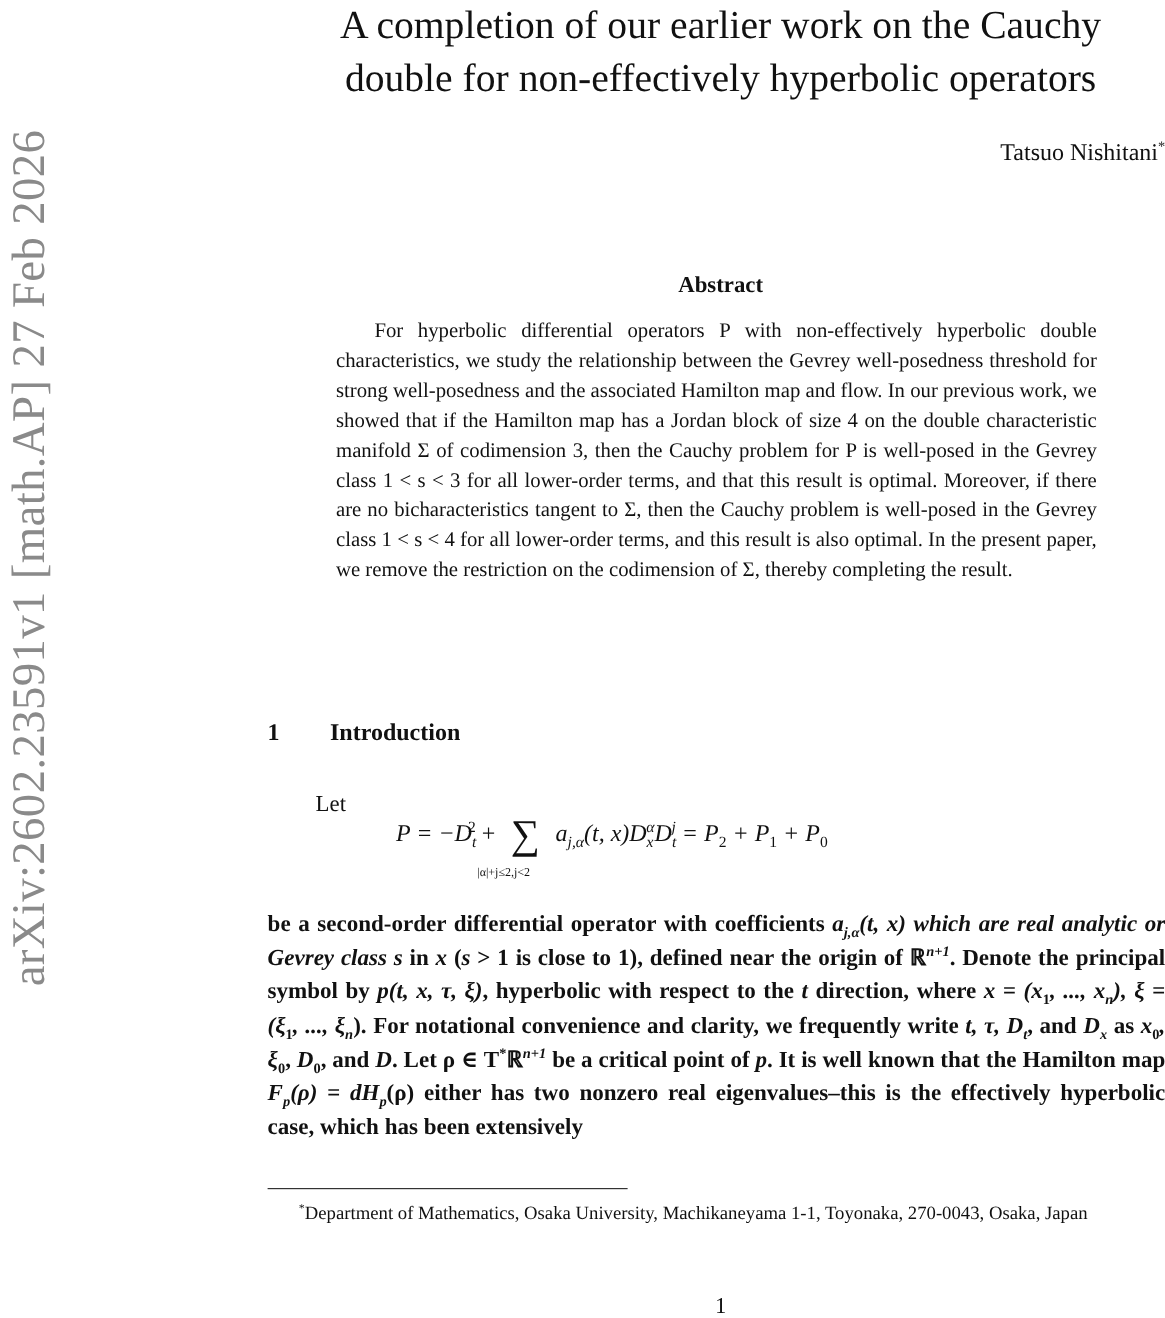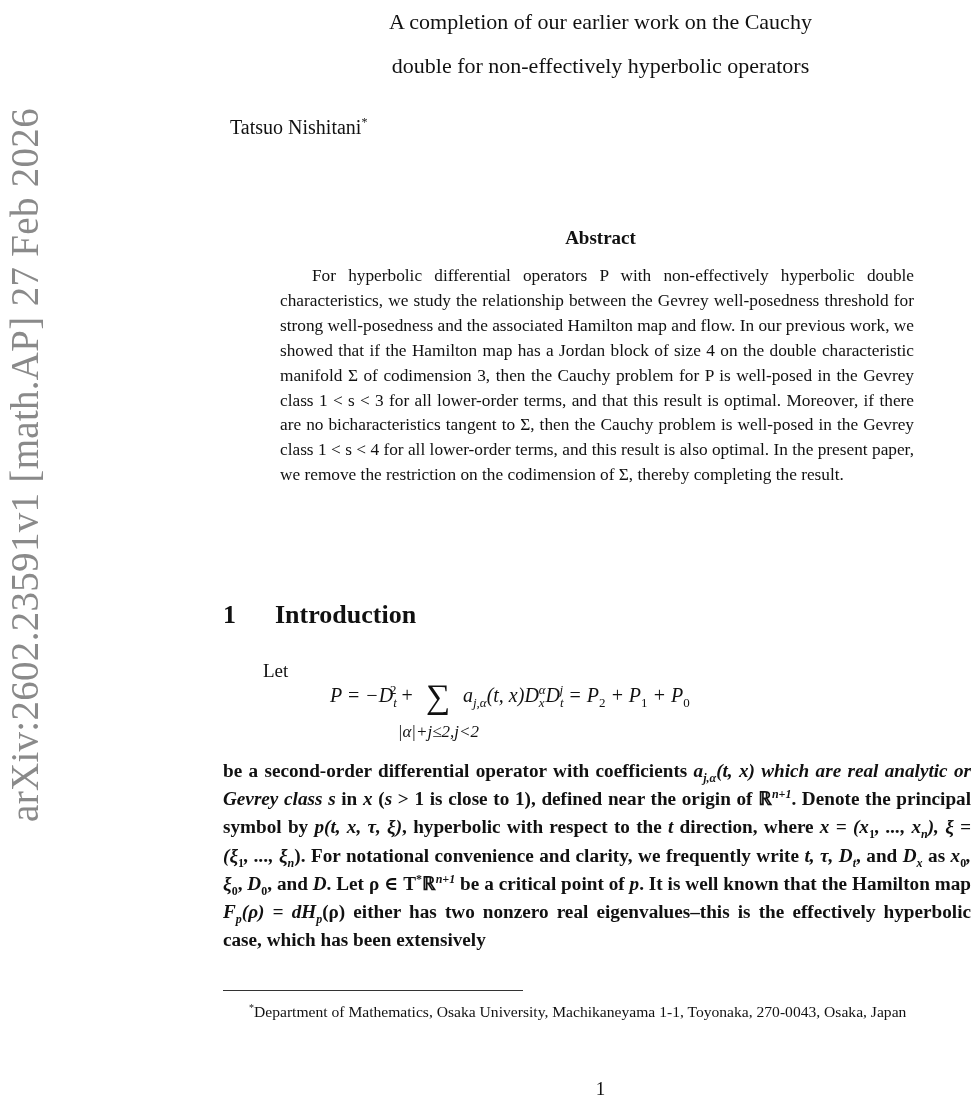--- a/index.html
+++ b/index.html
@@ -13,55 +13,55 @@
     position: absolute; left: 2px; top: 80px; width: 44px; height: 770px;
   }
   .arxiv-stamp span {
     position: absolute; left: 50%; top: 50%;
     transform: translate(-50%, -50%) rotate(-90deg);
     white-space: nowrap; font-size: 39px; color: #8a8a8a; letter-spacing: 0.3px;
   }
 
   .title {
     position: absolute; left: 230px; width: 741px; top: 0px;
-    text-align: center; font-size: 22px; line-height: 44px; font-weight: normal; margin: 0;
+    text-align: center; font-size: 33px; line-height: 44px; font-weight: normal; margin: 0;
   }
   .author {
     position: absolute; left: 230px; width: 741px; top: 115px;
-    text-align: left; font-size: 20px;
+    text-align: right; font-size: 20px;
   }
   .author sup { font-size: 12px; }
 
   .abstract-head {
     position: absolute; left: 230px; width: 741px; top: 227px;
     text-align: center; font-size: 19px; font-weight: bold;
   }
   .abstract {
     position: absolute; left: 280px; width: 634px; top: 264px;
     font-size: 17.3px; line-height: 24.9px; text-align: justify; margin: 0;
     text-indent: 32px;
   }
 
   .section {
-    position: absolute; left: 223px; top: 600px; font-size: 26px; font-weight: bold; margin: 0;
+    position: absolute; left: 223px; top: 600px; font-size: 20px; font-weight: bold; margin: 0;
   }
   .section .num { display: inline-block; width: 52px; }
 
   .let { position: absolute; left: 223px; top: 660px; font-size: 19px; margin-left: 40px; }
 
   .equation {
     position: absolute; left: 330px; top: 678px; font-size: 20px; white-space: nowrap;
     font-style: normal;
   }
   .equation i { font-style: italic; }
   .eq-sum {
     display: inline-block; position: relative; font-size: 34px; vertical-align: -6px; margin: 0 8px;
   }
   .eq-sum-sub {
-    position: absolute; left: -28px; top: 44px; font-size: 17px; white-space: nowrap; font-style: italic;
+    position: absolute; left: -28px; top: 44px; font-size: 10px; white-space: nowrap; 
   }
   .equation sub, .equation sup { font-size: 13px; }
 
   .body-text {
     position: absolute; left: 223px; width: 748px; top: 757px;
     font-size: 19.2px; line-height: 28.2px; text-align: justify; margin: 0; font-weight: bold;
   }
   .body-text p { margin: 0; }
   .body-text i { font-style: italic; }
   .body-text sub, .body-text sup { font-size: 12px; line-height: 0; }

